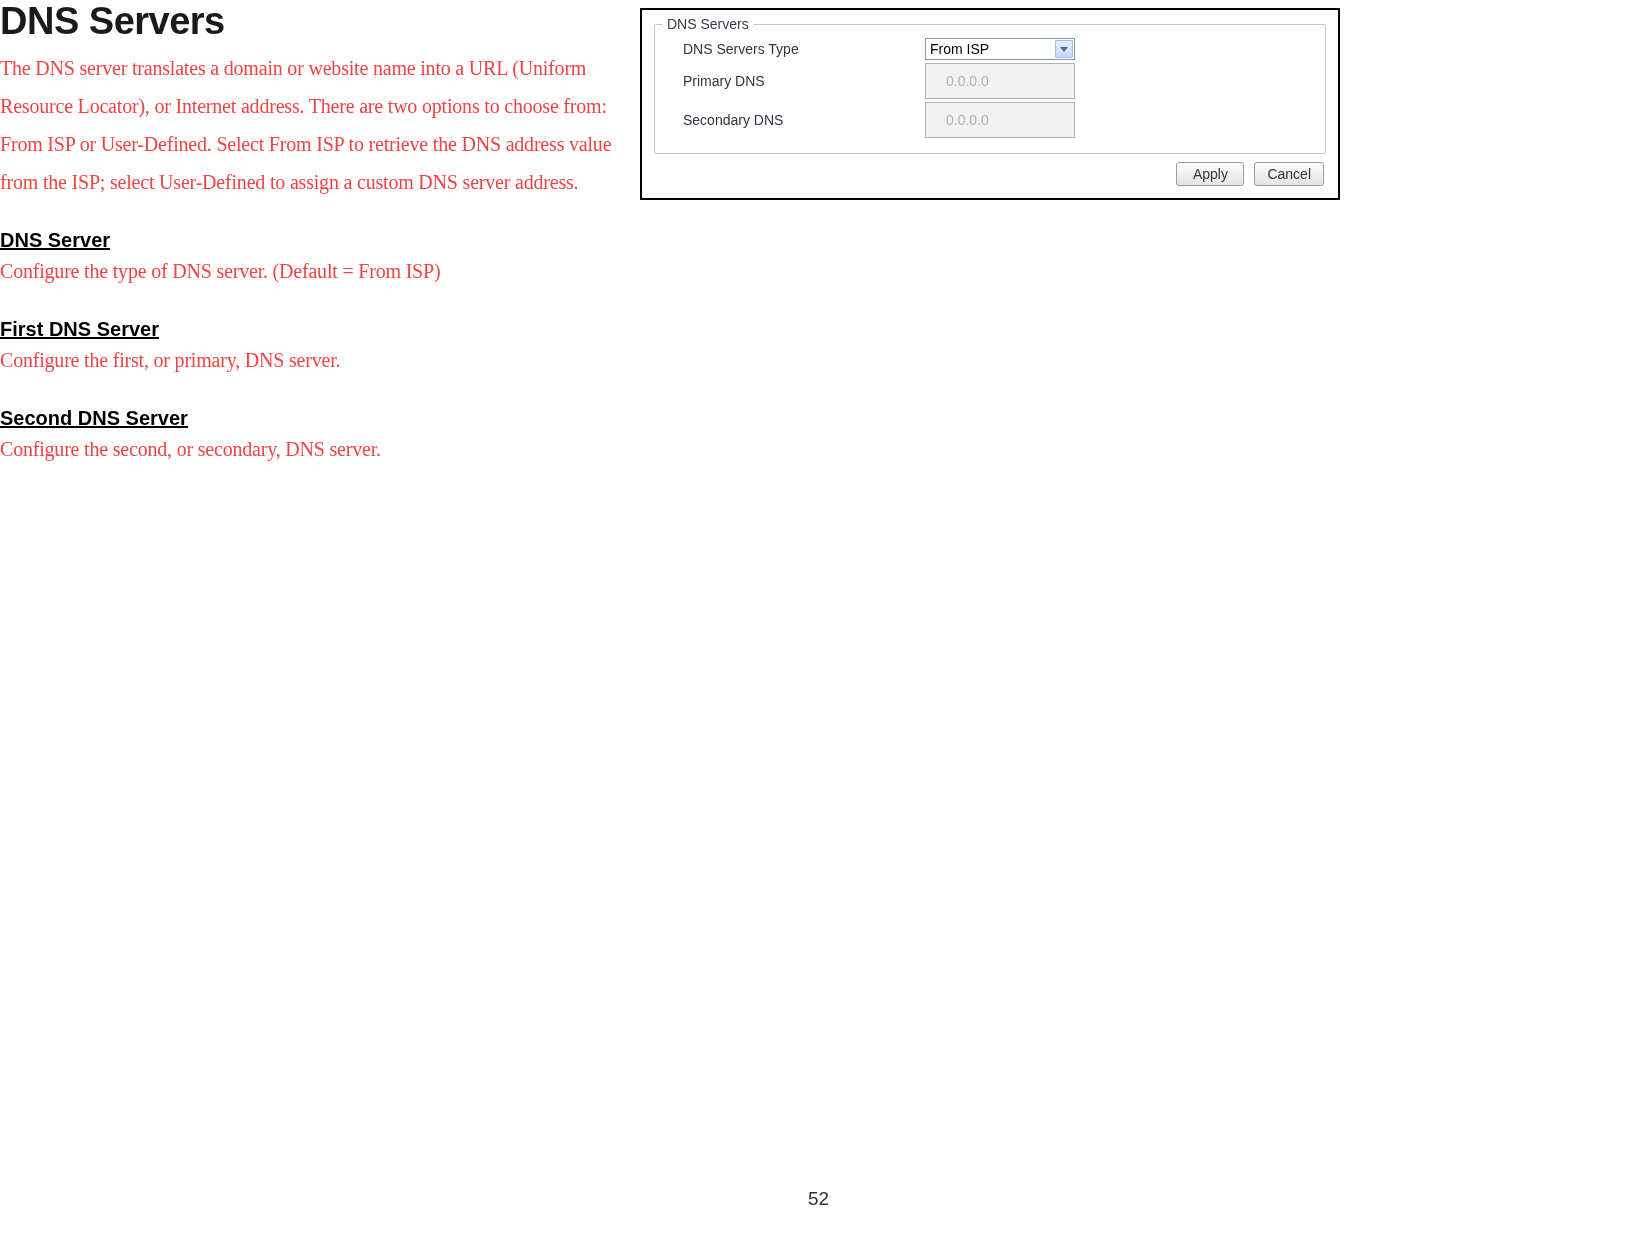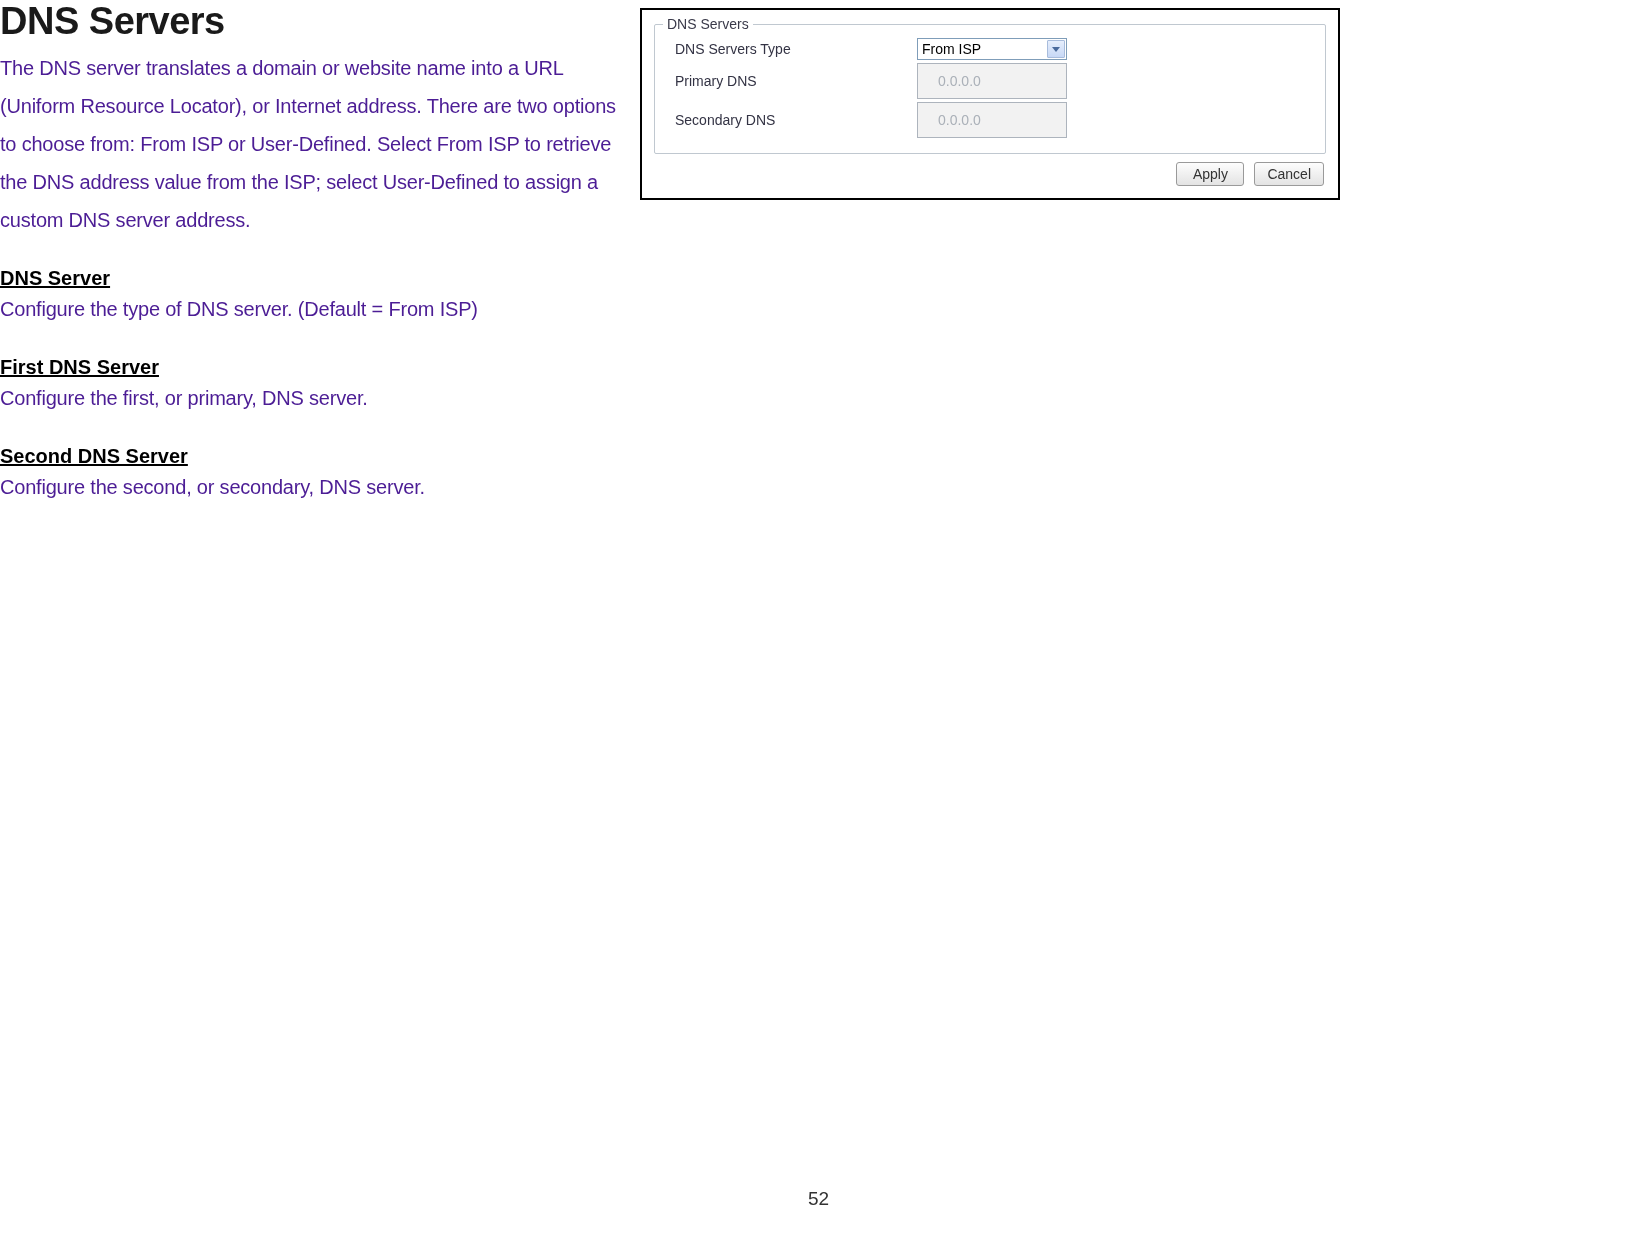--- a/index.html
+++ b/index.html
@@ -35,23 +35,24 @@
       font-weight: 700;
       letter-spacing: -0.5px;
       margin-bottom: 6px;
       color: #1a1a1a;
       font-family: Arial, Helvetica, sans-serif;
       font-stretch: condensed;
     }
     .body-text {
       font-size: 20px;
       line-height: 1.9;
-      color: #4c1d95;
+      color: #ef4444;
       letter-spacing: -0.2px;
       font-stretch: condensed;
+      font-family: Liberation Serif, serif;
     }
     .section-heading {
       font-size: 20px;
       font-weight: 700;
       margin-top: 28px;
       color: #000000;
       font-stretch: condensed;
       text-decoration: underline;
     }
     .instruction {
@@ -84,21 +85,21 @@
       left: 8px;
       background: #fff;
       padding: 0 4px;
       font-size: 14px;
       color: #3a3a4a;
       font-family: Tahoma, Arial, sans-serif;
     }
     .form-row {
       display: flex;
       align-items: center;
-      margin: 3px 0;
+      margin: 3px 8px;
     }
     .form-label {
       width: 250px;
       font-size: 14px;
       color: #333344;
       padding-left: 8px;
       font-family: Tahoma, Arial, sans-serif;
     }
     .select-wrap {
       position: relative;

